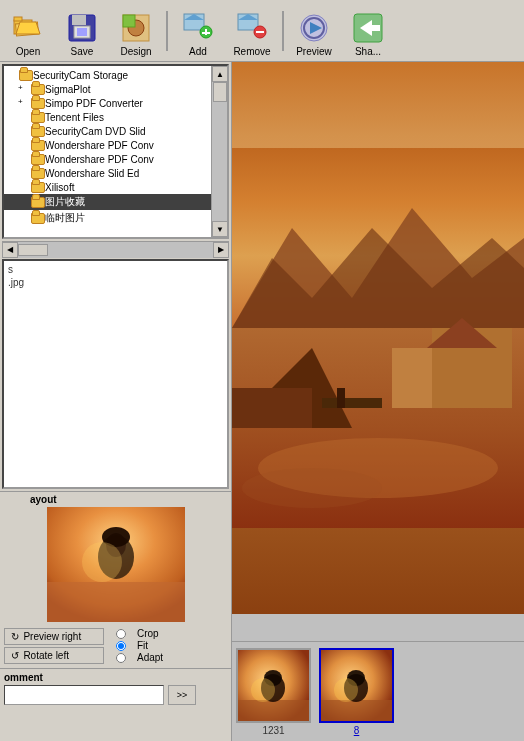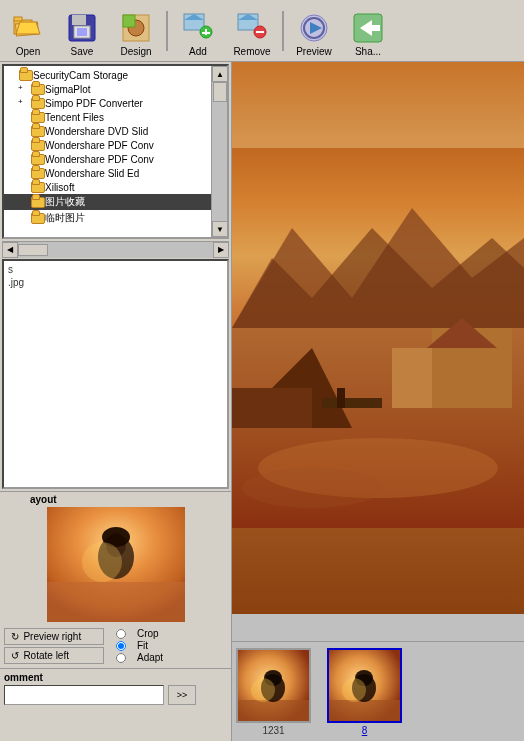--- a/index.html
+++ b/index.html
@@ -286,21 +286,21 @@
       background: linear-gradient(180deg, #b06830 0%, #c07838 30%, #a05820 60%, #8b4010 100%);
     }
 
     
     #thumb-strip {
       height: 100px;
       background: #c0c0c0;
       display: flex;
       align-items: center;
       padding: 4px;
-      gap: 16px;
+      gap: 8px;
       border-top: 1px solid #999;
       margin-top: 27px;
     }
     .thumb-item {
       display: flex;
       flex-direction: column;
       align-items: center;
       gap: 2px;
     }
     .thumb-box {
@@ -447,21 +447,21 @@
           <span>Simpo PDF Converter</span>
         </div>
         <div class="tree-item" style="padding-left:14px">
           <span class="expand-icon"> </span>
           <span class="folder-svg"></span>
           <span>Tencent Files</span>
         </div>
         <div class="tree-item" style="padding-left:14px">
           <span class="expand-icon"> </span>
           <span class="folder-svg"></span>
-          <span>Wondershare DVD Slid</span>
+          <span>SecurityCam DVD Slid</span>
         </div>
         <div class="tree-item" style="padding-left:14px">
           <span class="expand-icon"> </span>
           <span class="folder-svg"></span>
           <span>Wondershare PDF Conv</span>
         </div>
         <div class="tree-item" style="padding-left:14px">
           <span class="expand-icon"> </span>
           <span class="folder-svg"></span>
           <span>Wondershare PDF Conv</span>

